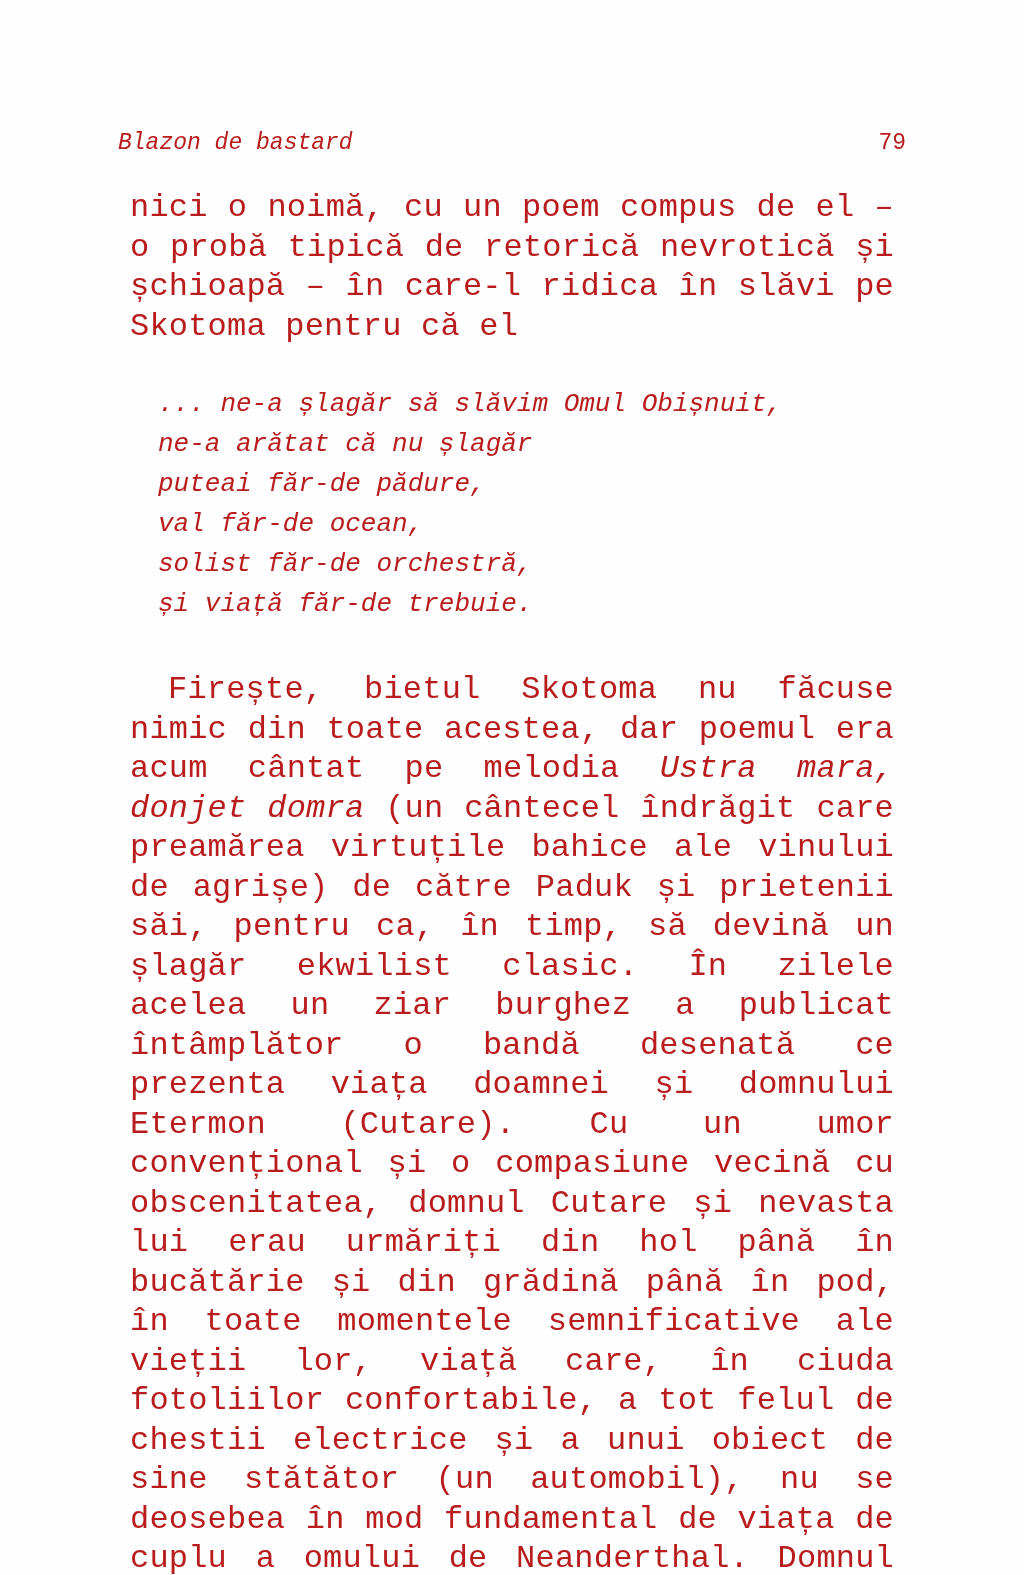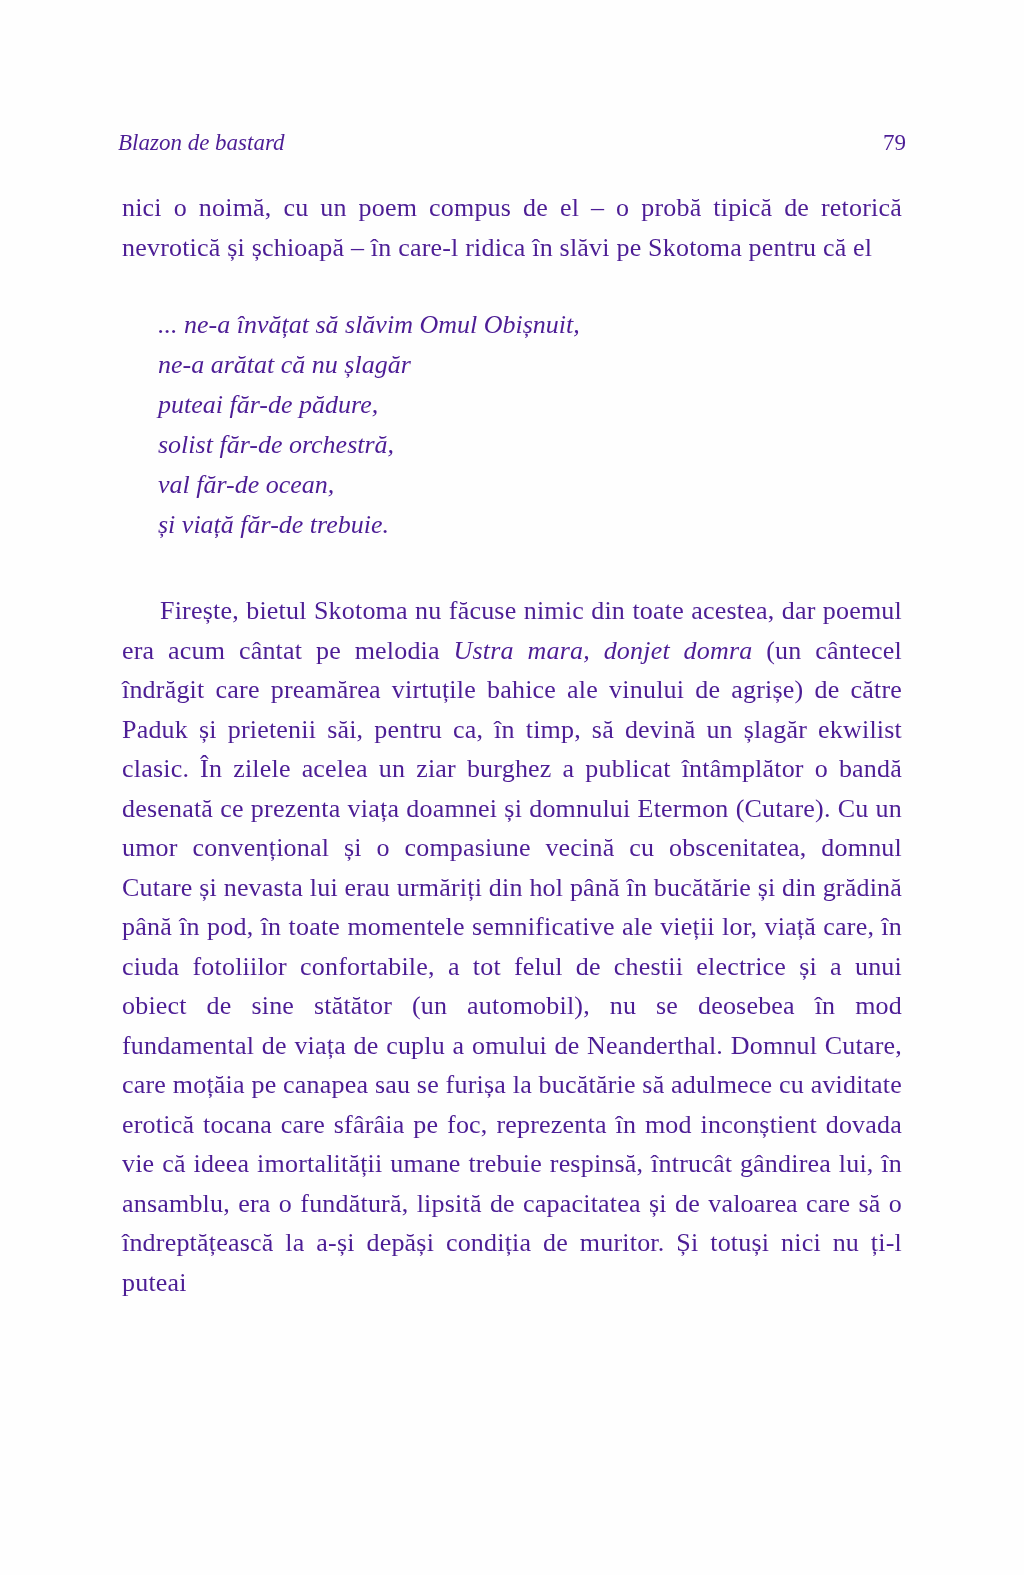--- a/index.html
+++ b/index.html
@@ -6,44 +6,44 @@
   html, body {
     margin: 0;
     padding: 0;
     background: #ffffff;
   }
   .page {
     position: relative;
     width: 1024px;
     height: 1575px;
     background: #fefefe;
-    color: #4c1d95;
-    font-family: Liberation Serif, serif;
+    color: #b91c1c;
+    font-family: Liberation Mono, monospace;
     overflow: hidden;
   }
   .text-block {
     position: absolute;
     left: 118px;
     top: 128px;
     width: 788px;
   }
   .running-header {
     display: flex;
     justify-content: space-between;
     align-items: baseline;
     font-size: 23px;
     line-height: 30px;
     margin-bottom: 30px;
   }
   .running-header .title {
     font-style: italic;
   }
   .body-text {
-    margin: 4px;
-    font-size: 26px;
+    margin: 12px;
+    font-size: 32px;
     line-height: 39.5px;
     text-align: justify;
     letter-spacing: 0.2px;
   }
   .para-indent {
     text-indent: 38px;
   }
   .continues {
     text-align-last: justify;
   }
@@ -65,24 +65,24 @@
   <div class="text-block">
 
     <div class="running-header">
       <span class="title">Blazon de bastard</span>
       <span class="page-number">79</span>
     </div>
 
     <p class="body-text">nici o noimă, cu un poem compus de el – o probă tipică de retorică nevrotică și șchioapă – în care-l ridica în slăvi pe Skotoma pentru că el</p>
 
     <div class="poem">
-      <div class="poem-line">... ne-a învățat să slăvim Omul Obișnuit,</div>
+      <div class="poem-line">... ne-a șlagăr să slăvim Omul Obișnuit,</div>
       <div class="poem-line">ne-a arătat că nu șlagăr</div>
       <div class="poem-line">puteai făr-de pădure,</div>
+      <div class="poem-line">val făr-de ocean,</div>
       <div class="poem-line">solist făr-de orchestră,</div>
-      <div class="poem-line">val făr-de ocean,</div>
       <div class="poem-line">și viață făr-de trebuie.</div>
     </div>
 
     <p class="body-text para-indent continues"><span>Firește, bietul Skotoma nu făcuse nimic din toate acestea, dar poemul era acum cântat pe melodia </span><span class="italic">Ustra mara, donjet domra</span><span> (un cântecel îndrăgit care preamărea virtuțile bahice ale vinului de agrișe) de către Paduk și prietenii săi, pentru ca, în timp, să devină un șlagăr ekwilist clasic. În zilele acelea un ziar burghez a publicat întâmplător o bandă desenată ce prezenta viața doamnei și domnului Etermon (Cutare). Cu un umor convențional și o compasiune vecină cu obscenitatea, domnul Cutare și nevasta lui erau urmăriți din hol până în bucătărie și din grădină până în pod, în toate momentele semnificative ale vieții lor, viață care, în ciuda fotoliilor confortabile, a tot felul de chestii electrice și a unui obiect de sine stătător (un automobil), nu se deosebea în mod fundamental de viața de cuplu a omului de Neanderthal. Domnul Cutare, care moțăia pe canapea sau se furișa la bucătărie să adulmece cu aviditate erotică tocana care sfârâia pe foc, reprezenta în mod inconștient dovada vie că ideea imortalității umane trebuie respinsă, întrucât gândirea lui, în ansamblu, era o fundătură, lipsită de capacitatea și de valoarea care să o îndreptățească la a-și depăși condiția de muritor. Și totuși nici nu ți-l puteai</span></p>
 
   </div>
 </div>
 
 </body></html>

